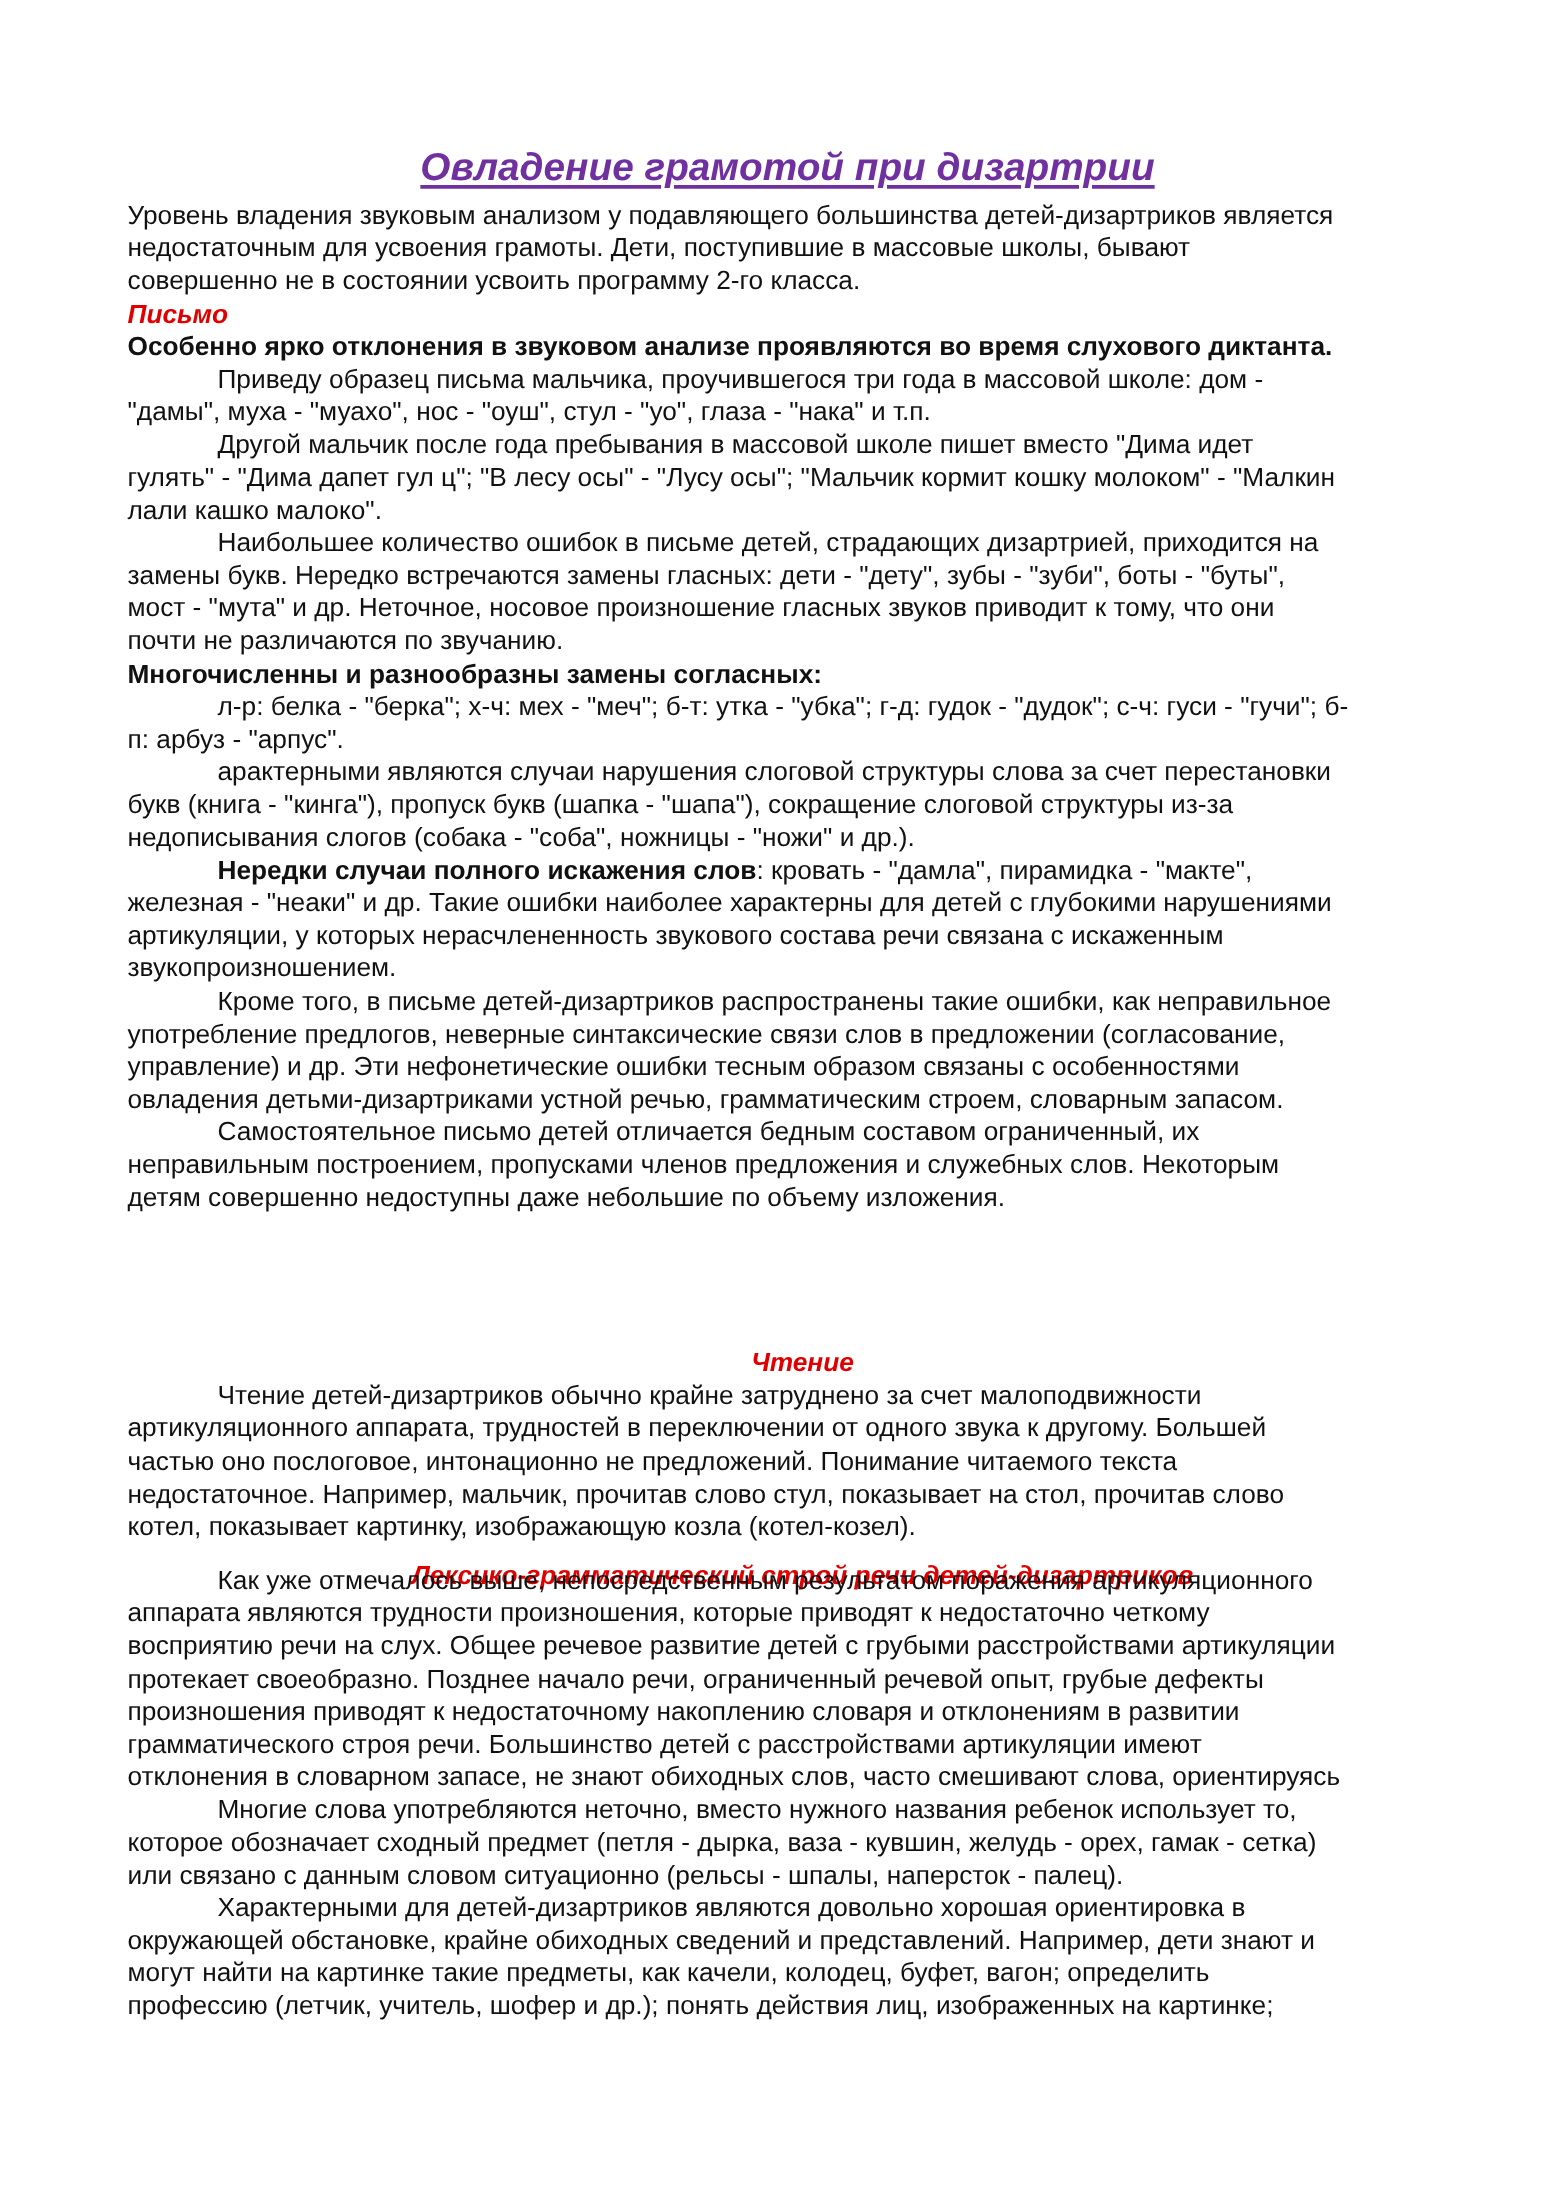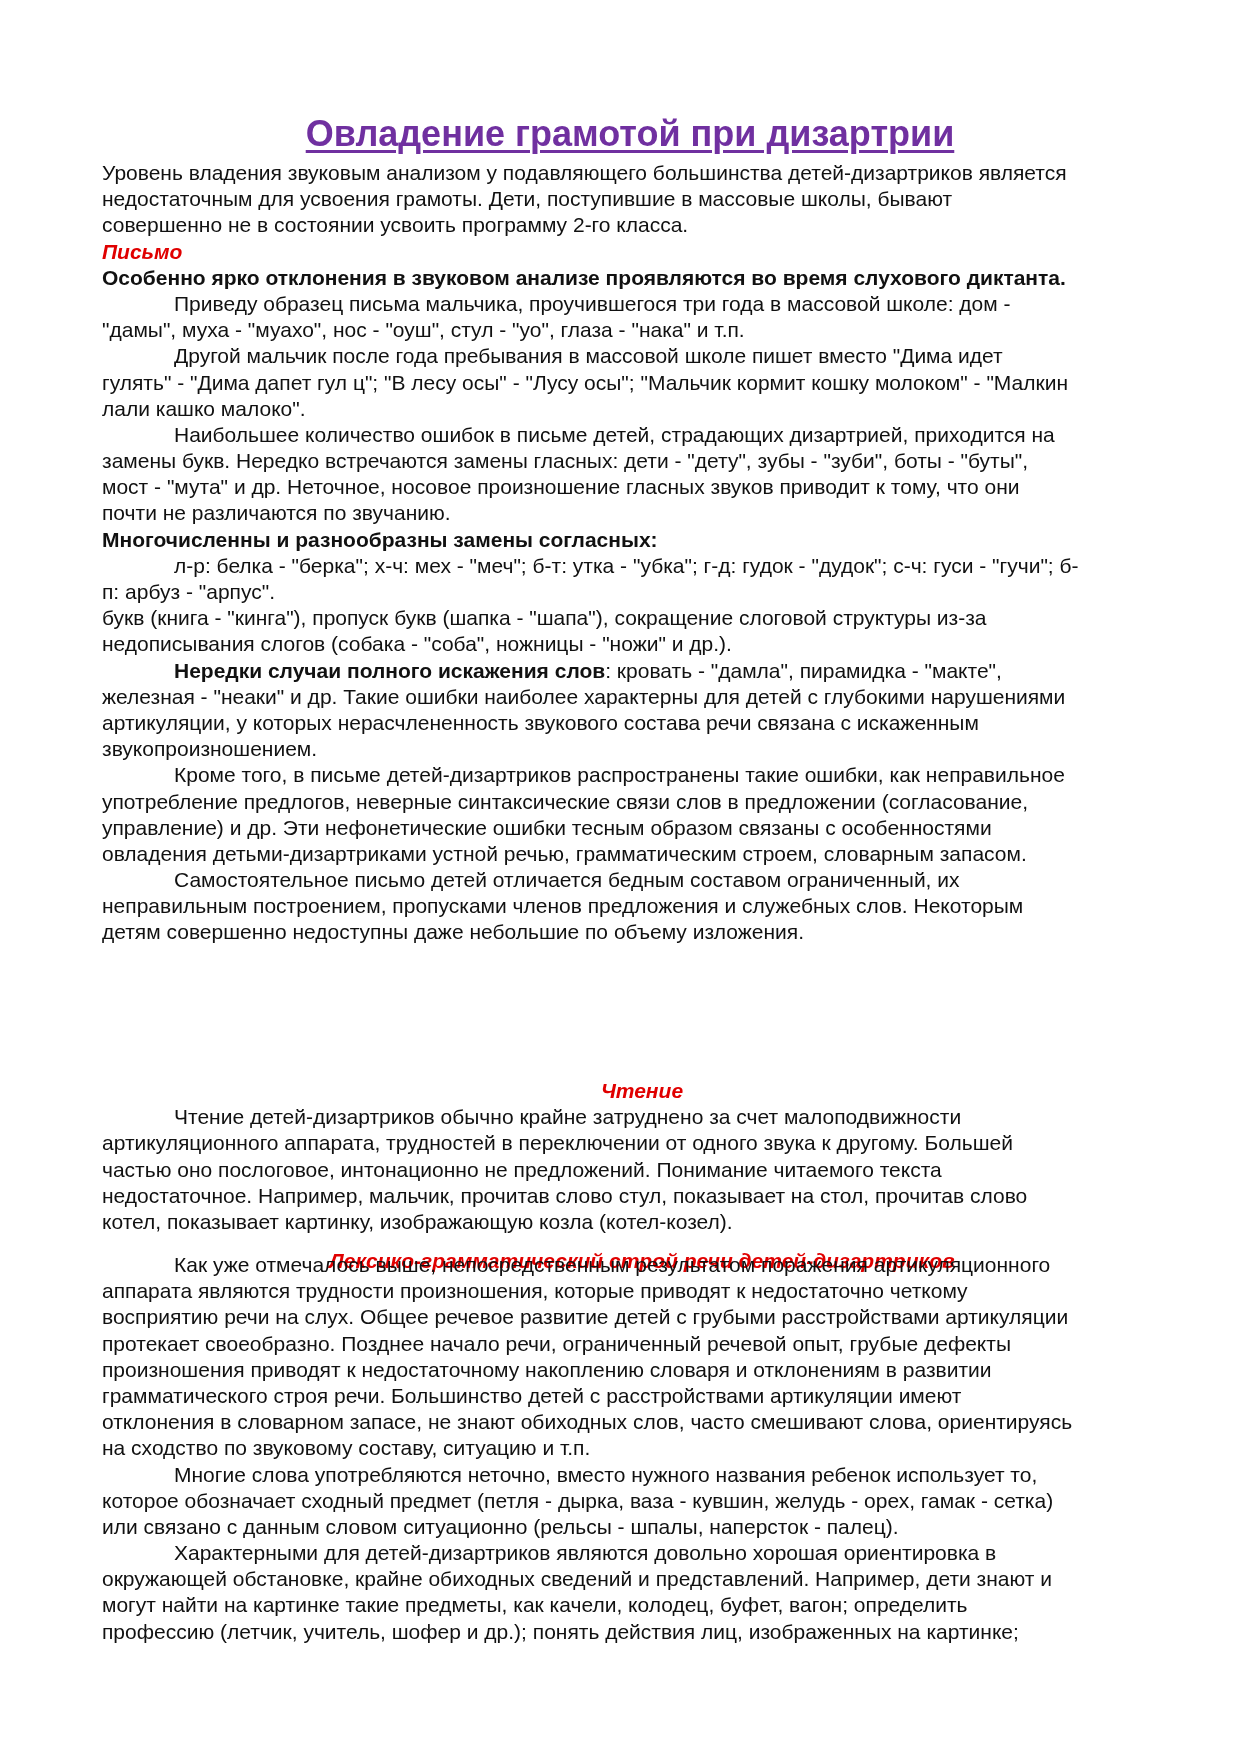--- a/index.html
+++ b/index.html
@@ -4,21 +4,21 @@
   <style>
     html, body { margin: 0; padding: 0; background: #ffffff; }
     body { width: 1240px; height: 1754px; position: relative; overflow: hidden; }
     .page {
       position: absolute; left: 90px; top: 0; width: 1080px;
       font-family: "Liberation Sans", sans-serif;
       font-size: 21px; line-height: 26.2px; color: #111111;
     }
     .title {
       position: absolute; left: 0; top: 114px; width: 1080px; text-align: center;
-      font-size: 36px; font-weight: bold; color: #7030a0;
+      font-size: 31px; font-weight: bold; font-style: italic; color: #7030a0;
       text-decoration: underline; text-decoration-thickness: 3px; text-underline-offset: 4px;
       line-height: 40px;
     }
     .block { position: absolute; left: 12px; width: 1100px; }
     .line { white-space: nowrap; display: block; height: 26.2px; }
     .indent { padding-left: 72px; }
     .bold { font-weight: bold; }
     .heading-red {
       color: #e00000; font-style: italic; font-weight: bold;
     }
@@ -51,20 +51,21 @@
     <span class="line indent">Наибольшее количество ошибок в письме детей, страдающих дизартрией, приходится на</span>
     <span class="line">замены букв. Нередко встречаются замены гласных: дети - "дету", зубы - "зуби", боты - "буты",</span>
     <span class="line">мост - "мута" и др. Неточное, носовое произношение гласных звуков приводит к тому, что они</span>
     <span class="line">почти не различаются по звучанию.</span>
 
     <span class="line bold">Многочисленны и разнообразны замены согласных:</span>
 
     <span class="line indent">л-р: белка - "берка"; х-ч: мех - "меч"; б-т: утка - "убка"; г-д: гудок - "дудок"; с-ч: гуси - "гучи"; б-</span>
     <span class="line">п: арбуз - "арпус".</span>
 
+    <span class="line indent">арактерными являются случаи нарушения слоговой структуры слова за счет перестановки</span>
     <span class="line">букв (книга - "кинга"), пропуск букв (шапка - "шапа"), сокращение слоговой структуры из-за</span>
     <span class="line">недописывания слогов (собака - "соба", ножницы - "ножи" и др.).</span>
 
     <span class="line indent"><b>Нередки случаи полного искажения слов</b><span>: кровать - "дамла", пирамидка - "макте",</span></span>
     <span class="line">железная - "неаки" и др. Такие ошибки наиболее характерны для детей с глубокими нарушениями</span>
     <span class="line">артикуляции, у которых нерасчлененность звукового состава речи связана с искаженным</span>
     <span class="line">звукопроизношением.</span>
 
     <span class="line indent">Кроме того, в письме детей-дизартриков распространены такие ошибки, как неправильное</span>
     <span class="line">употребление предлогов, неверные синтаксические связи слов в предложении (согласование,</span>
@@ -90,21 +91,20 @@
   </div>
 
   <div class="block" style="top:1252px">
     <span class="line indent">Как уже отмечалось выше, непосредственным результатом поражения артикуляционного</span>
     <span class="line">аппарата являются трудности произношения, которые приводят к недостаточно четкому</span>
     <span class="line">восприятию речи на слух. Общее речевое развитие детей с грубыми расстройствами артикуляции</span>
     <span class="line">протекает своеобразно. Позднее начало речи, ограниченный речевой опыт, грубые дефекты</span>
     <span class="line">произношения приводят к недостаточному накоплению словаря и отклонениям в развитии</span>
     <span class="line">грамматического строя речи. Большинство детей с расстройствами артикуляции имеют</span>
     <span class="line">отклонения в словарном запасе, не знают обиходных слов, часто смешивают слова, ориентируясь</span>
-    <span class="line">на сходство по звуковому составу, ситуацию и т.п.</span>
 
     <span class="line indent">Многие слова употребляются неточно, вместо нужного названия ребенок использует то,</span>
     <span class="line">которое обозначает сходный предмет (петля - дырка, ваза - кувшин, желудь - орех, гамак - сетка)</span>
     <span class="line">или связано с данным словом ситуационно (рельсы - шпалы, наперсток - палец).</span>
 
     <span class="line indent">Характерными для детей-дизартриков являются довольно хорошая ориентировка в</span>
     <span class="line">окружающей обстановке, крайне обиходных сведений и представлений. Например, дети знают и</span>
     <span class="line">могут найти на картинке такие предметы, как качели, колодец, буфет, вагон; определить</span>
     <span class="line">профессию (летчик, учитель, шофер и др.); понять действия лиц, изображенных на картинке;</span>
   </div>

